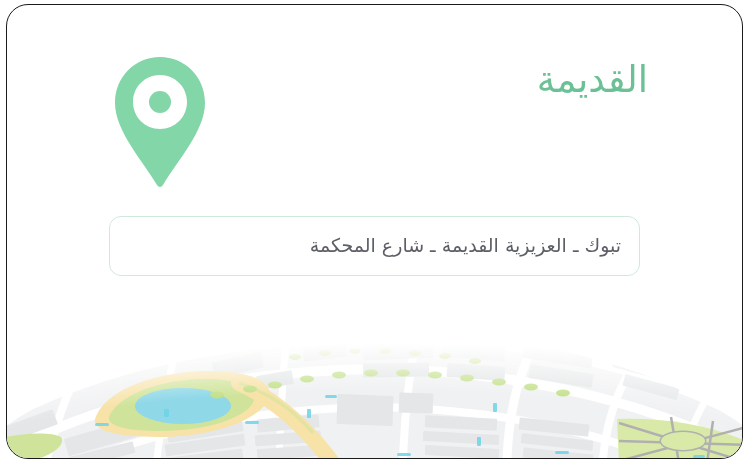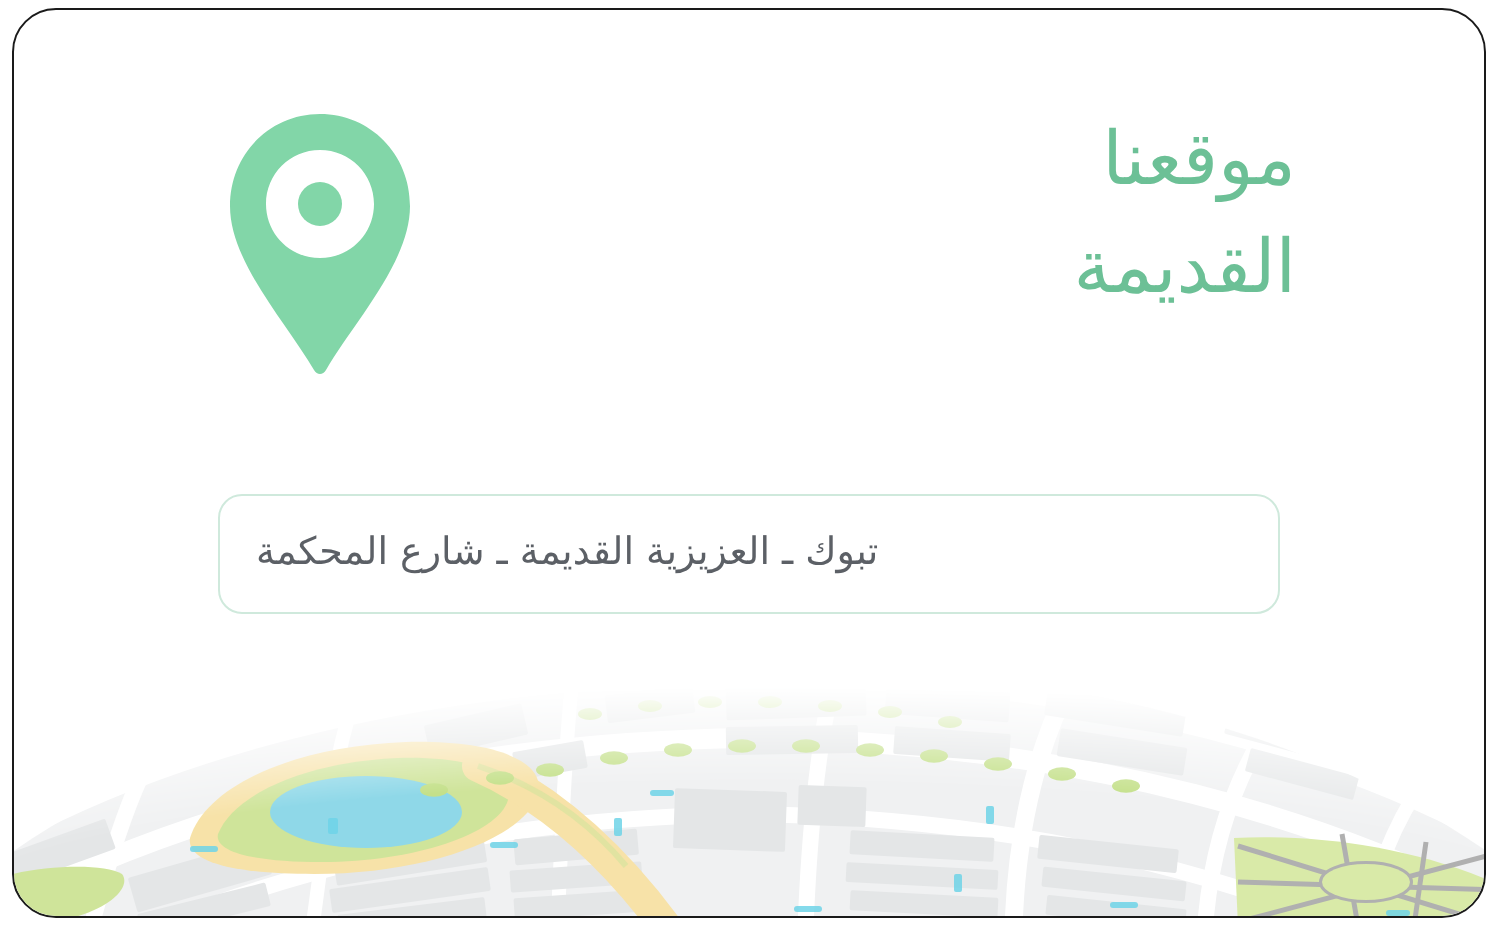--- a/index.html
+++ b/index.html
@@ -64,24 +64,23 @@
   
   .address-box {
     position: absolute;
     left: 102px;
     top: 211px;
     width: 531px;
     box-sizing: border-box;
     border: 1px solid #cfe9dc;
     border-radius: 12px;
     padding: 14px 18px 16px 18px;
-    text-align: left;
+    text-align: right;
     direction: rtl;
     background: #ffffff;
-    margin-top: 31px;
   }
 
   .address-line {
     display: block;
     color: #5c6066;
     font-size: 19px;
     line-height: 28px;
     white-space: nowrap;
   }
 
@@ -105,21 +104,20 @@
 
     <div class="pin-wrap">
       <svg width="110" height="140" viewBox="0 0 110 140" xmlns="http://www.w3.org/2000/svg" aria-hidden="true">
         <path d="M55 4 C30 4 10 24 10 50 C10 78 38 108 52 132 C53.5 134.6 56.5 134.6 58 132 C72 108 100 78 100 50 C100 24 80 4 55 4 Z
                  M55 22 C70 22 82 34 82 49 C82 64 70 76 55 76 C40 76 28 64 28 49 C28 34 40 22 55 22 Z" fill="#82d6a8" fill-rule="evenodd"></path>
         <circle cx="55" cy="49" r="11" fill="#82d6a8"></circle>
       </svg>
     </div>
 
     <div class="title-block">
-      <span class="title-line">موقعنا</span>
       <span class="title-line">القديمة</span>
     </div>
 
   </div>
 
   <div class="address-box">
     <span class="address-line">تبوك ـ العزيزية القديمة ـ شارع المحكمة</span>
   </div>
 
   <div class="map-area">

